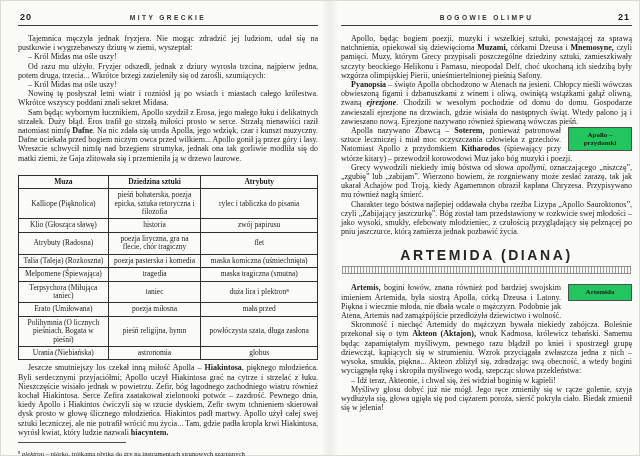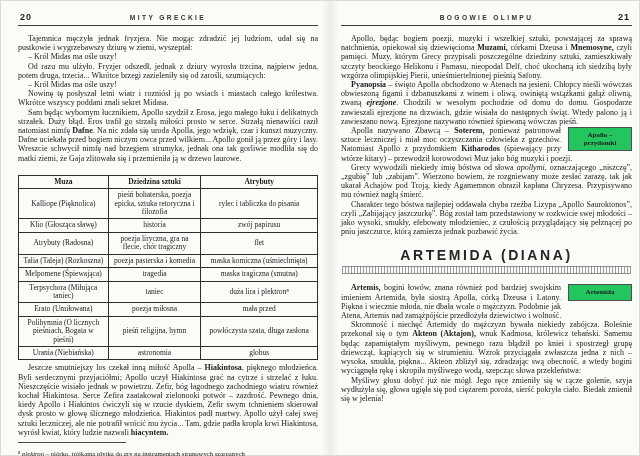--- a/index.html
+++ b/index.html
@@ -149,15 +149,16 @@
       <p><span>Grecy wywodzili niekiedy imię bóstwa od słowa </span><span class="i">apollymi</span><span>, oznaczającego „niszczę”, „zgubię” lub „zabijam”. Wierzono bowiem, że rozgniewany może zesłać zarazę, tak jak ukarał Achajów pod Troją, kiedy Agamemnon obraził kapłana Chryzesa. Przypisywano mu również nagłą śmierć.</span></p>
       <p><span>Charakter tego bóstwa najlepiej oddawała chyba rzeźba Lizypa „Apollo Sauroktonos”, czyli „Zabijający jaszczurkę”. Bóg został tam przedstawiony w rozkwicie swej młodości – jako wysoki, smukły, efebowaty młodzieniec, z czułością przyglądający się pełznącej po pniu jaszczurce, którą zamierza jednak pozbawić życia.</span></p>
     </div>
 
   <div class="section-heading">ARTEMIDA (DIANA)</div>
   <div class="meander"></div>
 
   <div class="body-text">
       <p><span class="margin-note">Artemida</span><span class="b">Artemis,</span><span> bogini łowów, znana również pod bardziej swojskim imieniem Artemida, była siostrą Apolla, córką Dzeusa i Latony. Piękna i wiecznie młoda, nie dbała wcale o mężczyzn. Podobnie jak Atena, Artemis nad zamążpójście przedłożyła dziewictwo i wolność.</span></p>
       <p><span>Skromność i niechęć Artemidy do mężczyzn bywała niekiedy zabójcza. Boleśnie przekonał się o tym </span><span class="b">Akteon (Aktajon),</span><span> wnuk Kadmosa, królewicz tebański. Samemu będąc zapamiętałym myśliwym, pewnego razu błądził po kniei i spostrzegł grupę dziewcząt, kąpiących się w strumieniu. Wzrok przyciągała zwłaszcza jedna z nich – wysoka, smukła, piękna... Akteon zbliżył się, zdradzając swą obecność, a wtedy bogini wyciągnęła rękę i skropiła myśliwego wodą, szepcząc słowa przekleństwa:</span></p>
+      <p><span>– Idź teraz, Akteonie, i chwal się, żeś widział boginię w kąpieli!</span></p>
       <p><span>Myśliwy głosu dobyć już nie mógł. Jego ręce zmieniły się w rącze golenie, szyja wydłużyła się, głowa ugięła się pod ciężarem poroża, sierść pokryła ciało. Biedak zmienił się w jelenia!</span></p>
     </div>
 </div>
 
 </body></html>

